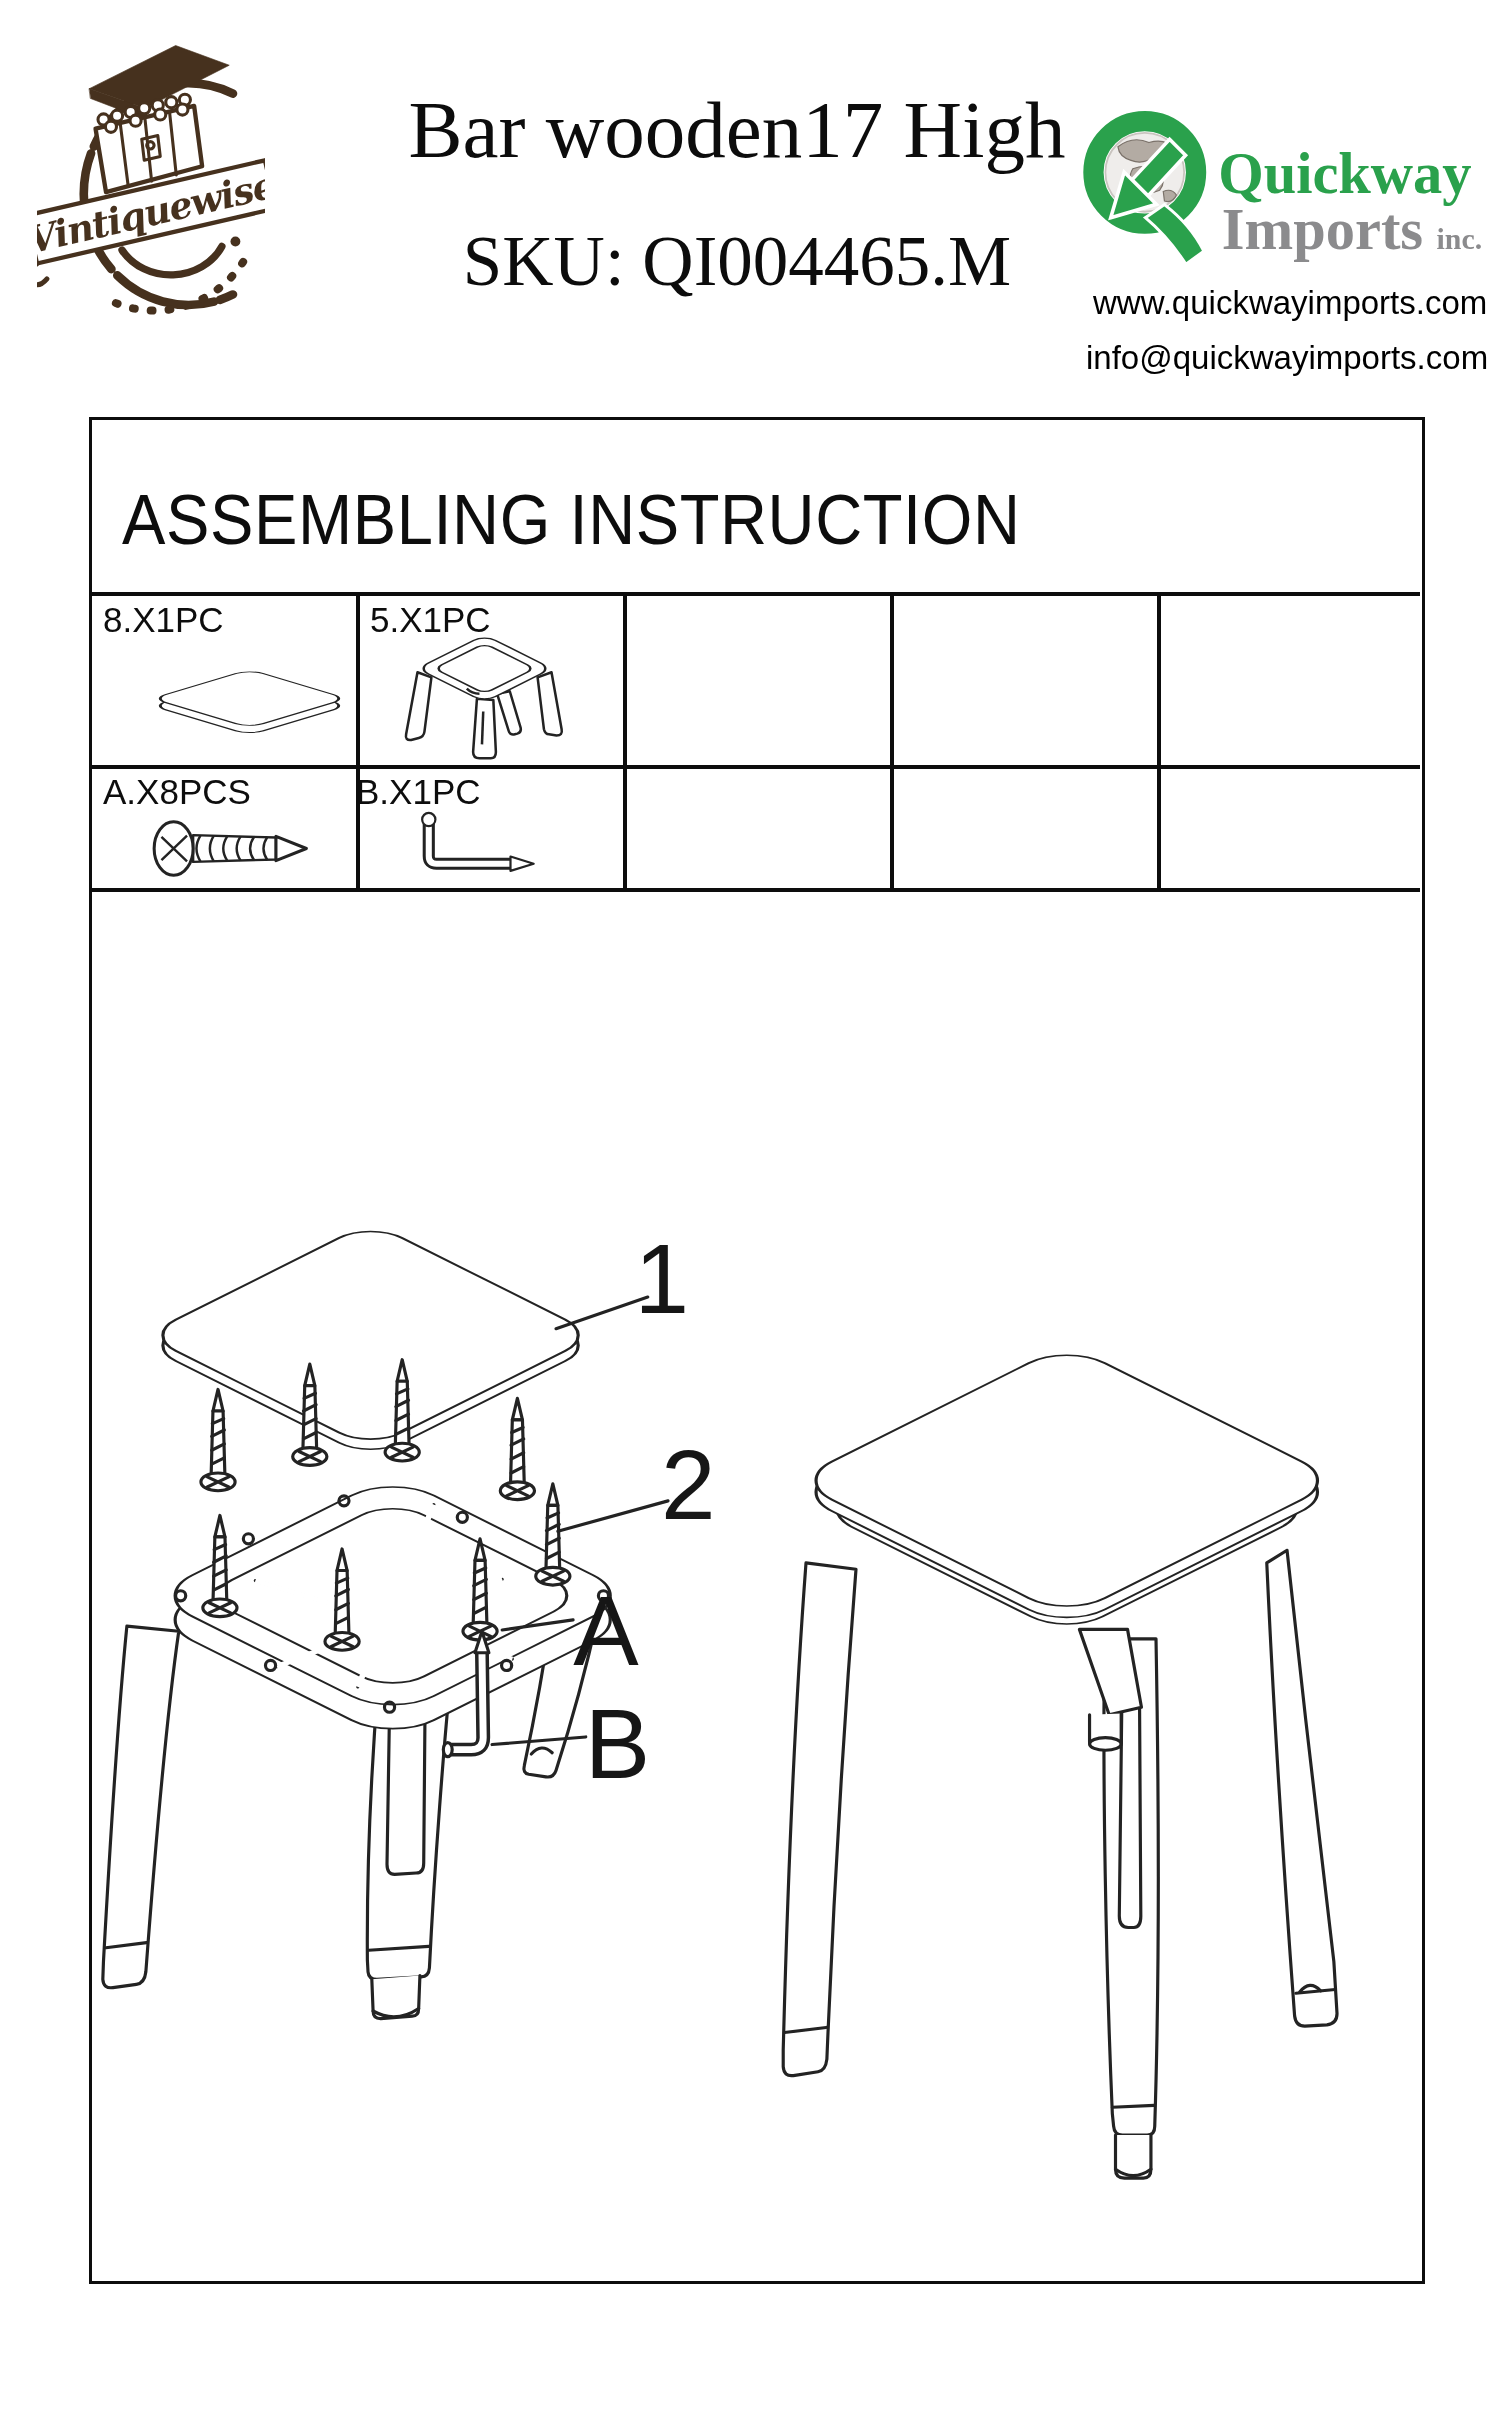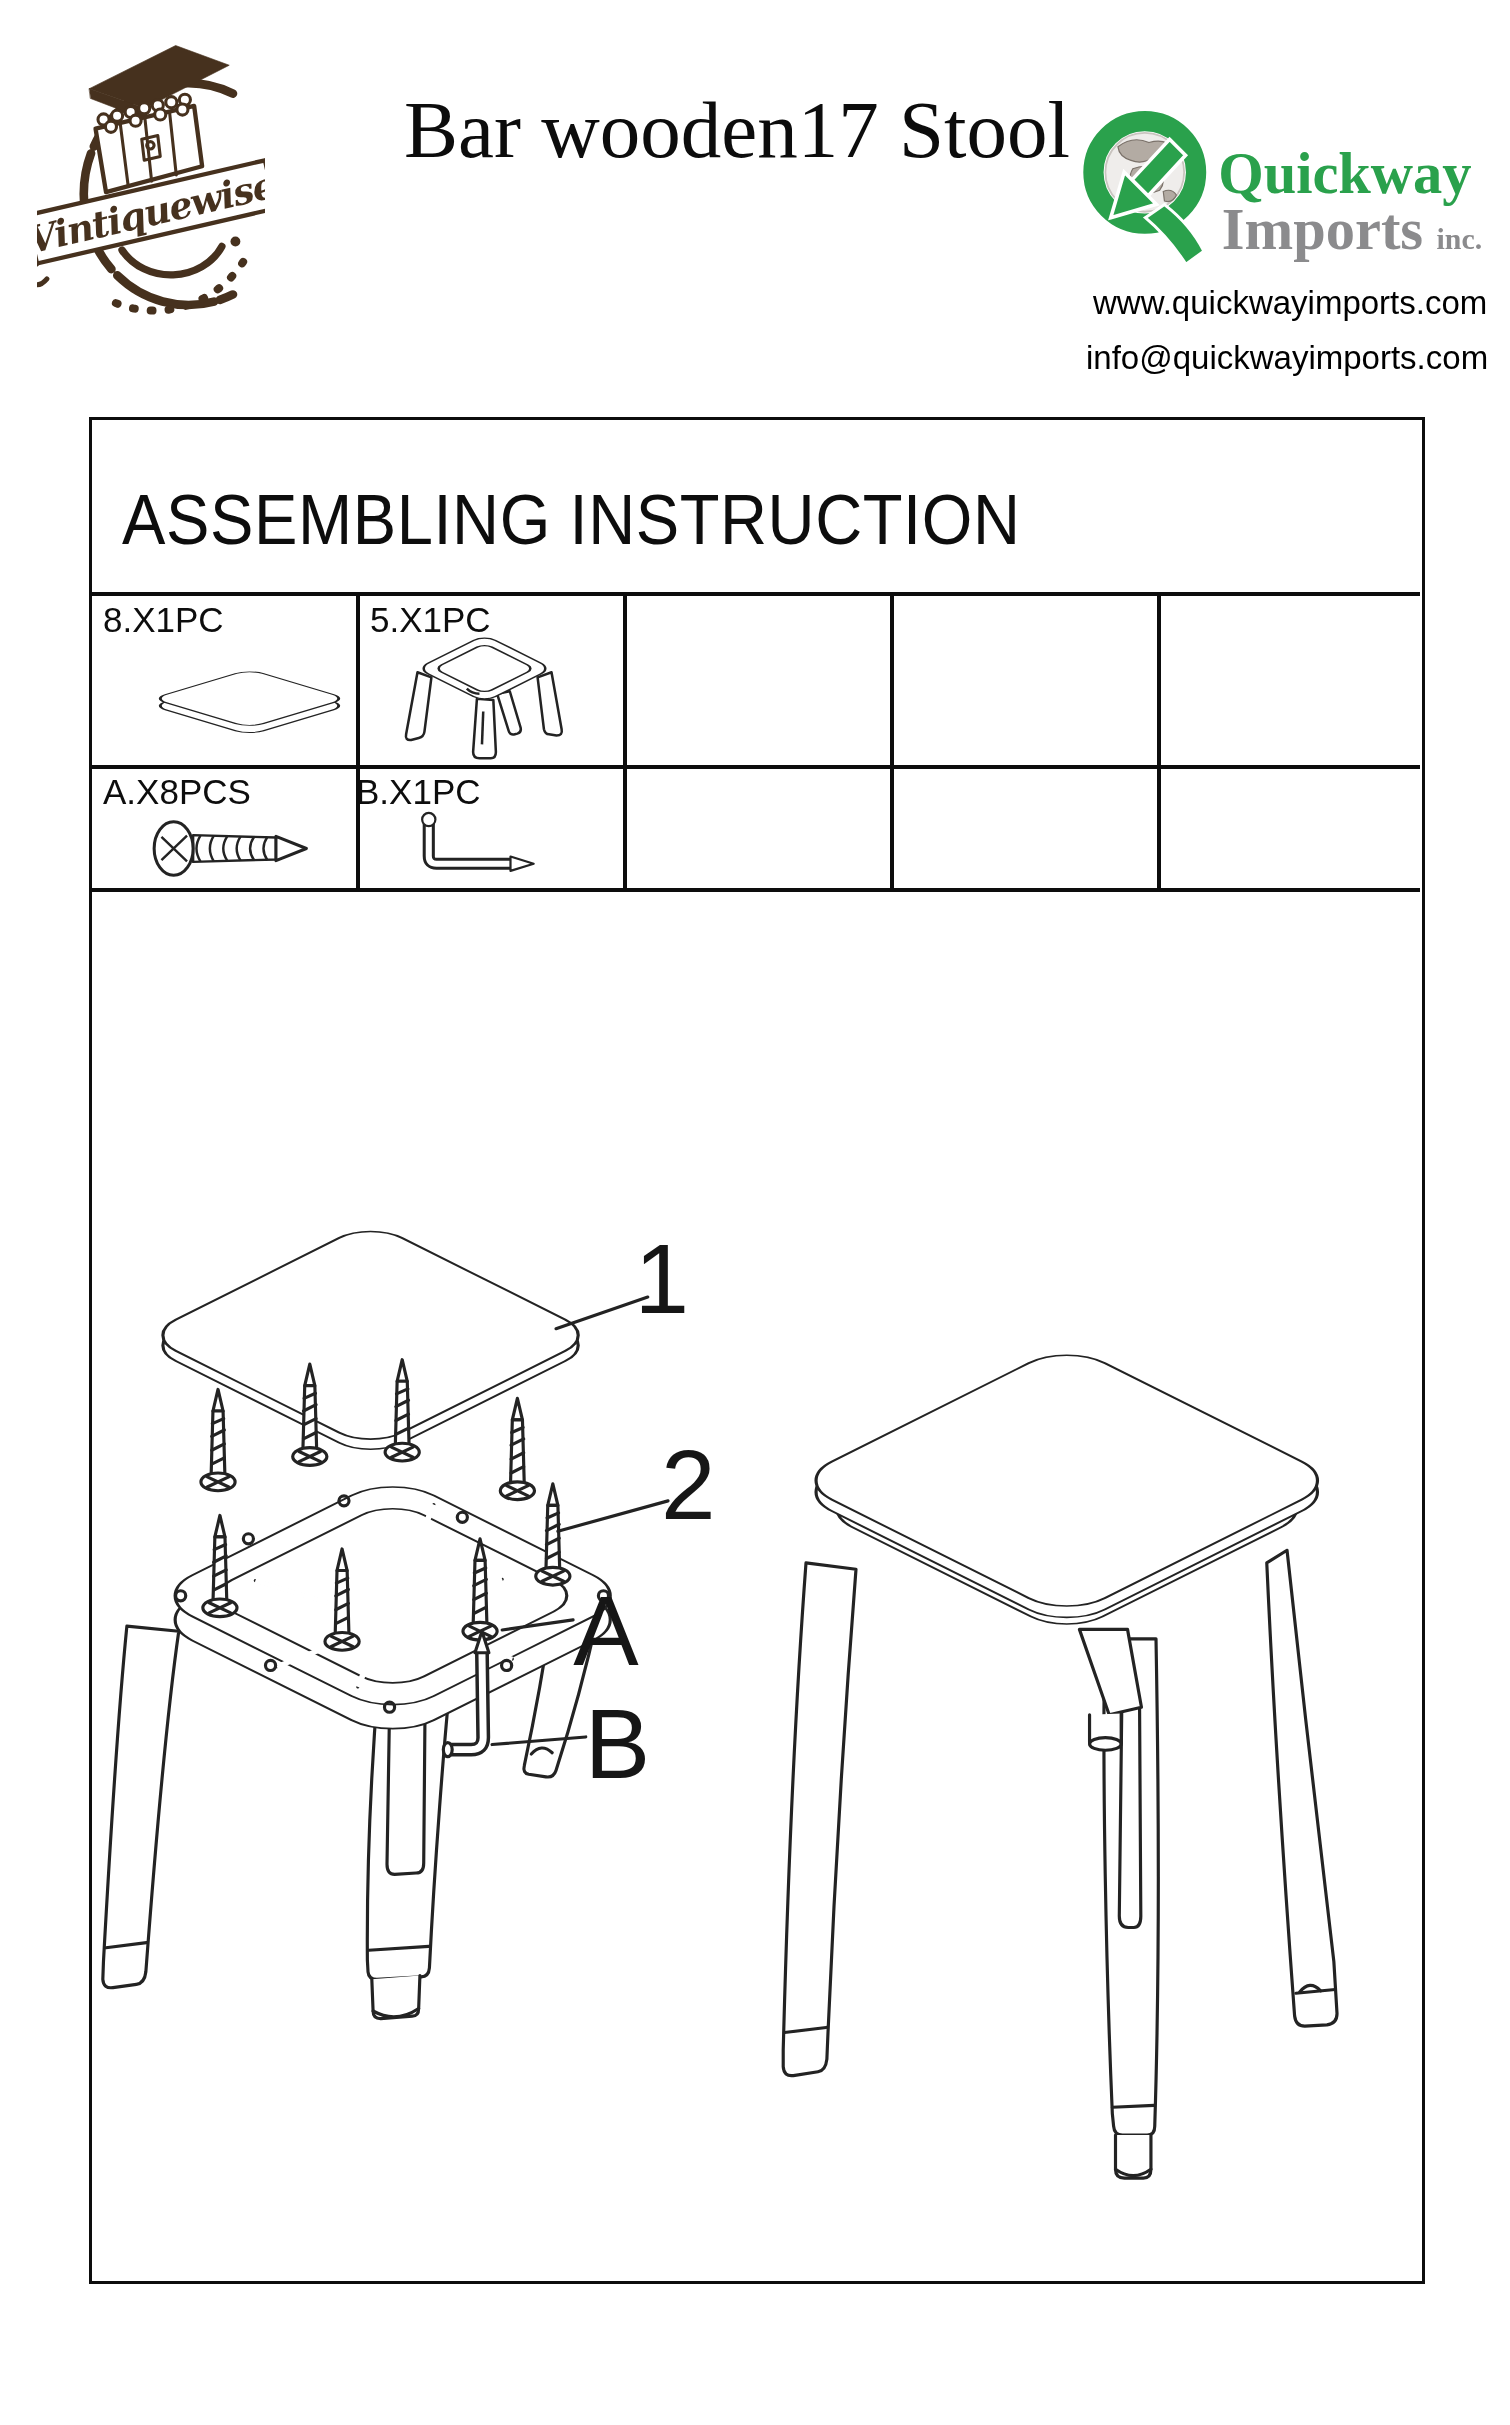--- a/index.html
+++ b/index.html
@@ -63,21 +63,22 @@
 
       <g transform="rotate(-13 185 300)">
         <path d="M-14,340 Q-40,352 -30,368 Q-20,380 -4,368" stroke-width="8"></path>
         <rect x="-14" y="260" width="398" height="80" fill="#ffffff" stroke-width="7"></rect>
         <text x="185" y="322" text-anchor="middle" fill="#46311e" stroke="none" font-family="DejaVu Serif, serif" font-size="60" font-weight="bold" font-style="italic" letter-spacing="-2">Vintiquewise</text>
       </g>
     </g>
   </svg>
 
   <div class="abs title-block">
-    <div class="title-line">Bar wooden17 Stool</div>
+    <div class="title-line">Bar wooden17 High</div>
+    <div class="sku-line">SKU: QI004465.M</div>
   </div>
 
   <svg class="abs" style="left:1076px;top:90px;" width="418" height="185" viewBox="0 0 700 310">
 
     <circle cx="115" cy="138" r="86" fill="none" stroke="#2aa14c" stroke-width="34"></circle>
     <circle cx="115" cy="138" r="66" fill="#efedeb" stroke="#c9c4bf" stroke-width="3"></circle>
     <g fill="#b3aba3" stroke="#7a7169" stroke-width="2">
       <path d="M70,95 Q95,76 122,88 Q152,80 162,100 Q150,120 130,112 Q112,126 92,118 Q72,112 70,95 Z"></path>
       <path d="M95,132 Q120,122 140,136 Q152,152 140,168 Q118,178 100,166 Q84,150 95,132 Z"></path>
       <path d="M146,170 Q160,164 168,176 Q162,190 148,186 Z"></path>

